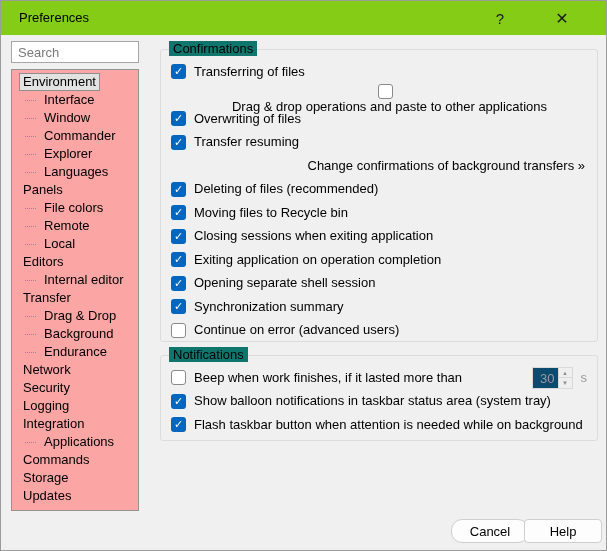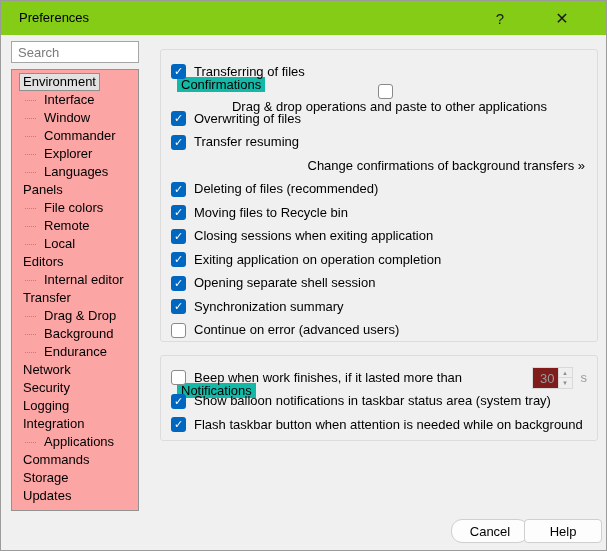--- a/index.html
+++ b/index.html
@@ -28,35 +28,35 @@
   .tree-item { height:18px; display:flex; align-items:center; padding-left:7px; white-space:nowrap; }
   .tree-item.child { padding-left:13px; }
   .tree-item.child::before { content:""; width:11px; border-top:1px dotted #8f8f8f; margin-right:4px; flex:none; }
   .tree-label { padding:1px 3px; line-height:14px; border:1px solid transparent; }
   .tree-item.selected .tree-label { background:#e2e2e2; border:1px solid #8f8f8f; }
   
   .group { position:absolute; left:159px; width:438px; border:1px solid #dcdcdc;
            border-radius:3px; background:#f0f0f0; }
   #group-confirmations { top:48px; height:293px; }
   #group-notifications { top:354px; height:86px; }
-  .legend { position:absolute; top:-9px; left:16px; background:#14b8a6; padding:0 4px;margin-top:36px; }
+  .legend { position:absolute; top:-9px; left:8px; background:#0f766e; padding:0 4px; }
   .rows { position:absolute; left:10px; right:10px; top:10px; display:flex; flex-direction:column; }
   .row { height:23.5px; display:flex; align-items:center; }
   .row.indent { padding-left:21px;flex-direction:column; }
   .row.link-row { justify-content:flex-end; padding-right:2px; }
   .checkbox { width:15px; height:15px; border-radius:3px; flex:none; margin-right:8px;
               display:flex; align-items:center; justify-content:center; }
   .checkbox.checked { background:#0067c0; }
   .checkbox.checked::after { content:"✓"; color:#fff; font-size:11px; line-height:1; }
   .checkbox.unchecked { background:#fff; border:1px solid #8a8a8a; }
   .cb-label { line-height:16px; }
   .link { color:#000; cursor:default; }
   
   .spin-wrap { margin-left:auto; display:flex; align-items:center; }
-  .spinbox { width:41px; height:22px; border:1px solid #d9d9d9; background:#7f1d1d; display:flex; }
+  .spinbox { width:41px; height:22px; border:1px solid #d9d9d9; background:#0c4a6e; display:flex; }
   .spin-value { flex:1; text-align:right; color:#9b9b9b; padding:3px 3px 0 0; font-size:13px; }
   .spin-btns { width:14px; display:flex; flex-direction:column; border-left:1px solid #d9d9d9; }
   .spin-up, .spin-down { flex:1; display:flex; align-items:center; justify-content:center;
                          font-size:6px; color:#8f8f8f; background:#efefef; }
   .spin-up { border-bottom:1px solid #d9d9d9; }
   .unit { color:#9b9b9b; margin-left:8px; }
   
   .btn { position:absolute; top:518px; width:78px; height:24px; border:1px solid #cfcfcf;
          border-radius:4px; background:#fdfdfd; font-family:"Liberation Sans", sans-serif;
          font-size:13px; color:#000; padding:0; }

